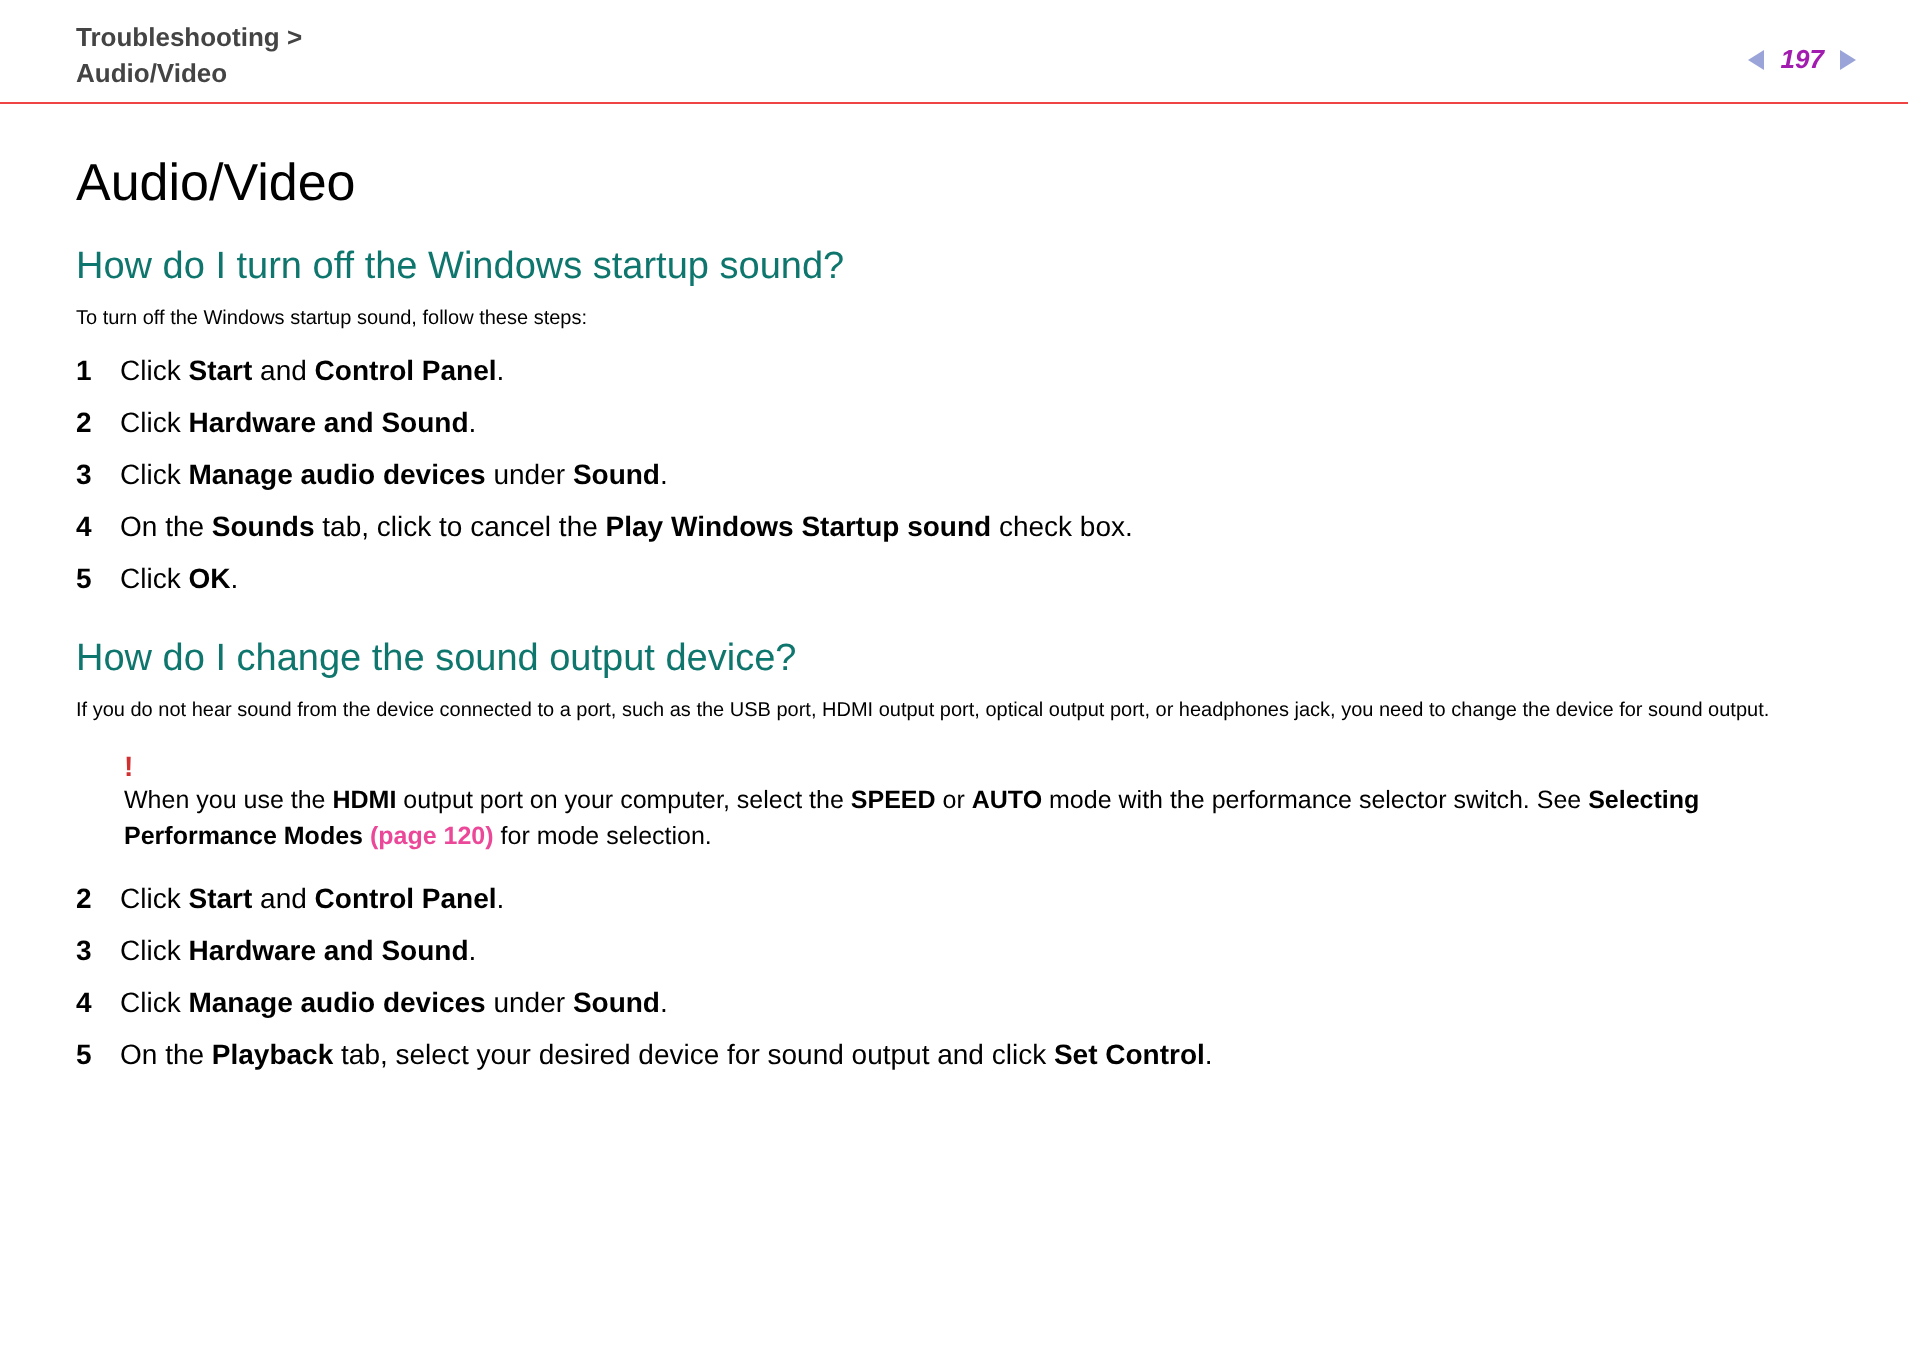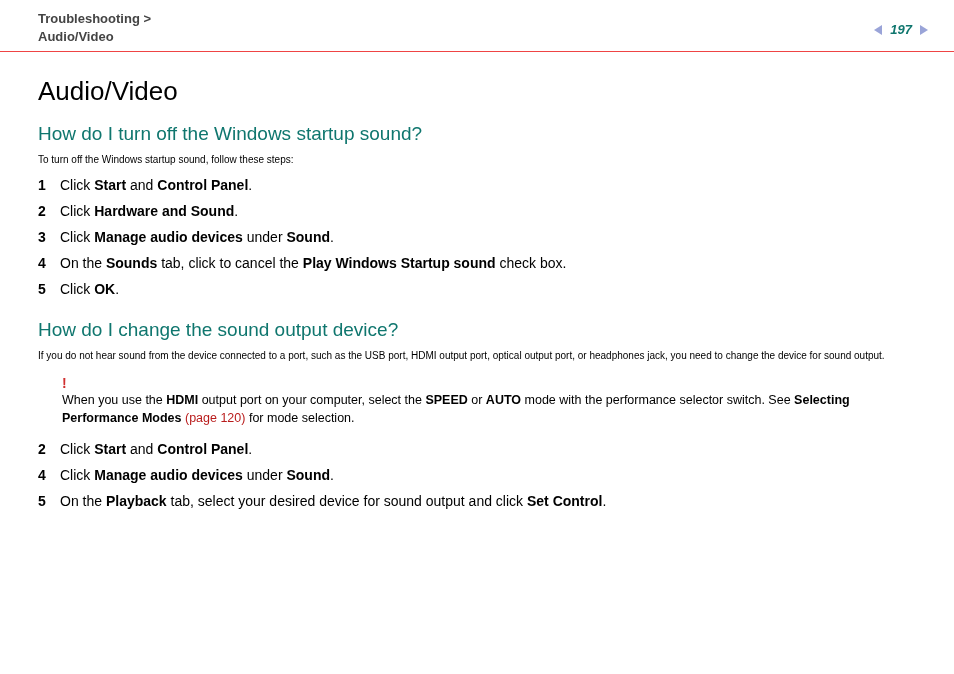--- a/index.html
+++ b/index.html
@@ -29,21 +29,21 @@
   .breadcrumb-arrow { color: #444; }
   .breadcrumb-2 { display: inline; color: #444; }
   .pagebox {
     display: flex;
     align-items: center;
     gap: 6px;
     margin-top: 12px;
     font-size: 13px;
     font-style: italic;
     font-weight: bold;
-    color: #0f766e;
+    color: #a21caf;
   }
   .arrow { width: 12px; height: 12px; display: flex; align-items: center; }
   .content {
     padding: 14px 38px 0 38px;
   }
   h1 {
     font-size: 26px;
     font-weight: normal;
     margin: 10px 0 14px 0;
     color: #000;
@@ -81,21 +81,21 @@
     max-width: 840px;
   }
   .note-bang {
     display: block;
     color: #d03030;
     font-weight: bold;
     font-size: 14px;
     margin-bottom: -2px;
   }
   .note b { font-weight: bold; margin-top: 32px; }
-  .link-page { color: #b91c1c; font-weight: normal; }
+  .link-page { color: #ec4899; font-weight: bold; }
 </style>
 </head>
 <body>
 
 <div class="header">
   <div class="breadcrumb-wrap">
     <span>Troubleshooting</span>
     <span class="breadcrumb-arrow">&gt;</span><br>
     <span class="breadcrumb-2">Audio/Video</span>
   </div>
@@ -130,16 +130,17 @@
   <h2>How do I change the sound output device?</h2>
   <div class="intro">If you do not hear sound from the device connected to a port, such as the USB port, HDMI output port, optical output port, or headphones jack, you need to change the device for sound output.</div>
 
   <div class="note">
     <span class="note-bang">!</span>
     <span><span>When you use the </span><b>HDMI</b><span> output port on your computer, select the </span><b>SPEED</b><span> or </span><b>AUTO</b><span> mode with the performance selector switch. See </span><b>Selecting Performance Modes </b><span class="link-page">(page 120)</span><span> for mode selection.</span></span>
   </div>
 
   <ul class="steps" id="steps2">
       <li><span class="step-num">2</span>Click <b>Start</b> and <b>Control Panel</b>.</li>
+      <li><span class="step-num">3</span>Click <b>Hardware and Sound</b>.</li>
       <li><span class="step-num">4</span>Click <b>Manage audio devices</b> under <b>Sound</b>.</li>
       <li><span class="step-num">5</span>On the <b>Playback</b> tab, select your desired device for sound output and click <b>Set Control</b>.</li>
     </ul>
 </div>
 
 </body></html>

